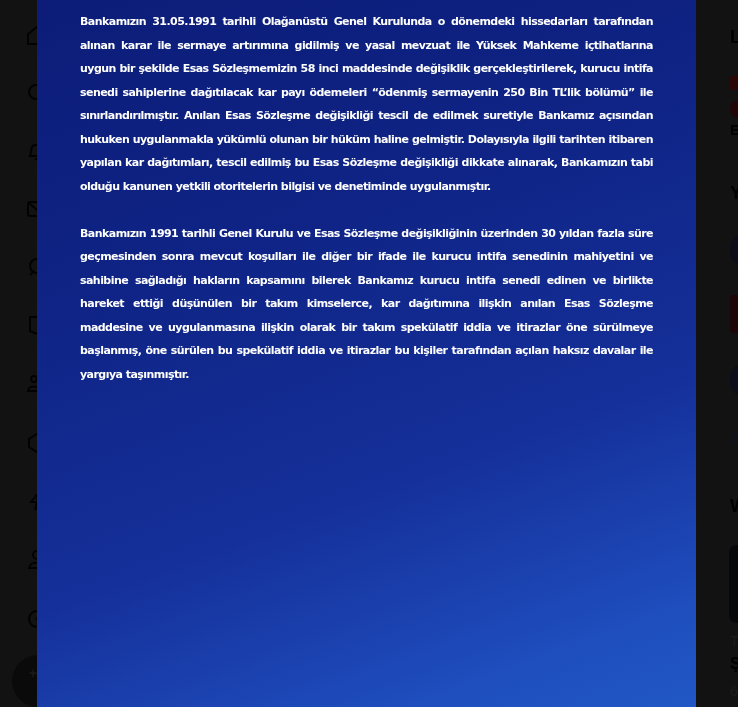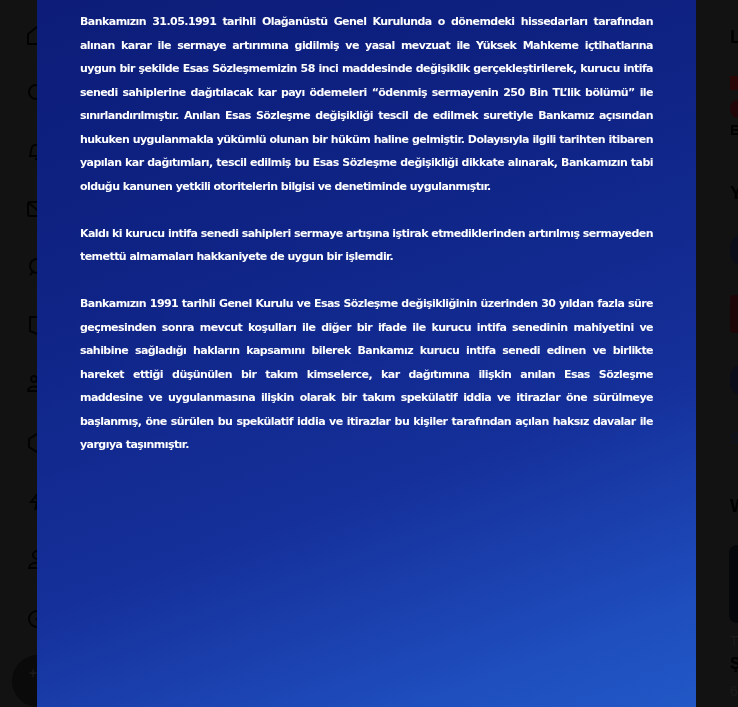--- a/index.html
+++ b/index.html
@@ -142,21 +142,20 @@
         </svg>
     </div>
     <div class="compose-btn">
       <span class="plus">+</span>
     </div>
   </nav>
 
   <div class="media">
     <div class="media-text">
       <p>Bankamızın 31.05.1991 tarihli Olağanüstü Genel Kurulunda o dönemdeki hissedarları tarafından alınan karar ile sermaye artırımına gidilmiş ve yasal mevzuat ile Yüksek Mahkeme içtihatlarına uygun bir şekilde Esas Sözleşmemizin 58 inci maddesinde değişiklik gerçekleştirilerek, kurucu intifa senedi sahiplerine dağıtılacak kar payı ödemeleri “ödenmiş sermayenin 250 Bin TL’lik bölümü” ile sınırlandırılmıştır. Anılan Esas Sözleşme değişikliği tescil de edilmek suretiyle Bankamız açısından hukuken uygulanmakla yükümlü olunan bir hüküm haline gelmiştir. Dolayısıyla ilgili tarihten itibaren yapılan kar dağıtımları, tescil edilmiş bu Esas Sözleşme değişikliği dikkate alınarak, Bankamızın tabi olduğu kanunen yetkili otoritelerin bilgisi ve denetiminde uygulanmıştır.</p>
-      <p>Kaldı ki kurucu intifa senedi sahipleri sermaye artışına iştirak etmediklerinden artırılmış sermayeden temettü almamaları hakkaniyete de uygun bir işlemdir.</p>
       <p>Bankamızın 1991 tarihli Genel Kurulu ve Esas Sözleşme değişikliğinin üzerinden 30 yıldan fazla süre geçmesinden sonra mevcut koşulları ile diğer bir ifade ile kurucu intifa senedinin mahiyetini ve sahibine sağladığı hakların kapsamını bilerek Bankamız kurucu intifa senedi edinen ve birlikte hareket ettiği düşünülen bir takım kimselerce, kar dağıtımına ilişkin anılan Esas Sözleşme maddesine ve uygulanmasına ilişkin olarak bir takım spekülatif iddia ve itirazlar öne sürülmeye başlanmış, öne sürülen bu spekülatif iddia ve itirazlar bu kişiler tarafından açılan haksız davalar ile yargıya taşınmıştır.</p>
     </div>
   </div>
 
   <aside class="right-col">
     <span class="rc-text" style="top:28px">L</span>
     <span class="rc-red-badge"></span>
     <span class="rc-red-dot"></span>
     <span class="rc-text" style="top:122px;font-size:15px">E</span>
     <span class="rc-text" style="top:184px">Y</span>

